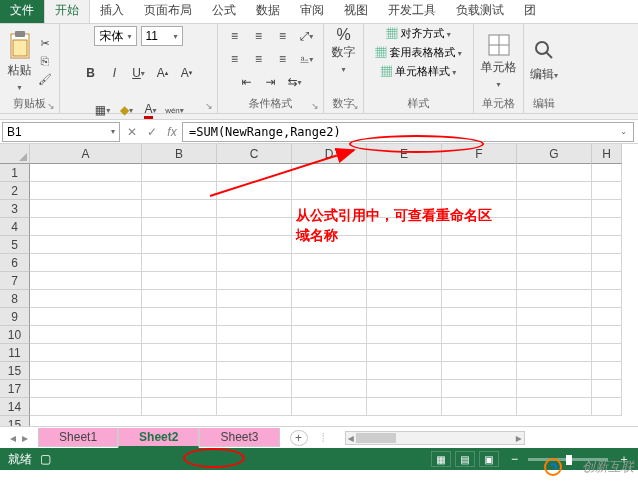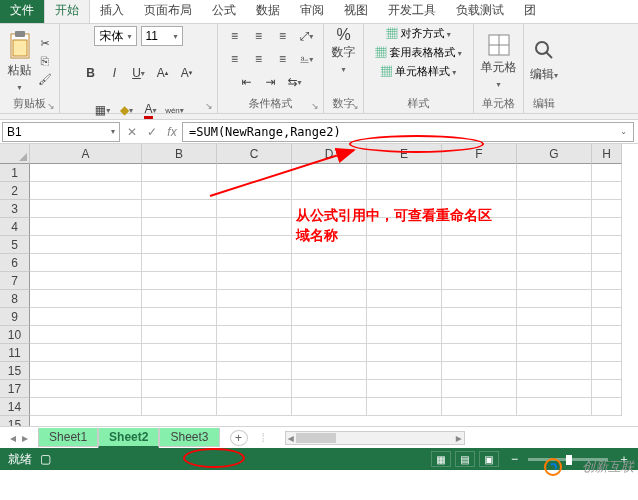--- a/index.html
+++ b/index.html
@@ -44,21 +44,21 @@
   .rowhead { height:18px; background:#e6e6e6; border-right:1px solid #999; border-bottom:1px solid #ccc; text-align:center; line-height:18px; color:#444;}
   .cells { position:absolute; left:30px; top:20px; right:0; }
   .row { display:flex; height:18px; }
   .cell { height:18px; border-right:1px solid #d4d4d4; border-bottom:1px solid #d4d4d4; padding:0 3px; line-height:17px; overflow:hidden; white-space:nowrap; }
   .cell.selected { outline:2px solid #217346; outline-offset:-1px; text-align:right;}
   .cell.textr{ text-align:right; }
 
   
   .sheet-bar { height:22px; background:#fff; border-top:1px solid #d4d4d4; display:flex; align-items:center; }
   .sheet-nav { display:flex; gap:6px; padding:0 10px; color:#888;}
-  .sheet-tab { padding:2px 10px; border:1px solid #ccc; border-top:none; background:#86efac; color:#444; }
+  .sheet-tab { padding:2px 20px; border:1px solid #ccc; border-top:none; background:#f9a8d4; color:#444; }
   .sheet-tab.active { border-bottom:2px solid #217346; color:#217346; font-weight:bold;}
   .sheet-add { width:18px; text-align:center; color:#666; margin-left:10px; border:1px solid #ccc; border-radius:50%;}
   .hscroll { margin-left:20px; flex:0 0 180px; height:14px; background:#f1f1f1; border:1px solid #ccc; position:relative;}
   .hscroll .thumb{ position:absolute; left:10px; top:1px; width:40px; height:10px; background:#cdcdcd;}
 
   
   .status { height:22px; background:#217346; color:#fff; display:flex; align-items:center; padding:0 8px; }
   .status .right { margin-left:auto; display:flex; gap:4px; align-items:center;}
   .view-btn { width:20px; height:16px; border:1px solid #fff3; display:flex; align-items:center; justify-content:center; font-size:10px;}
   .zoom-slider { width:80px; height:3px; background:#fff6; position:relative; margin:0 6px;}

